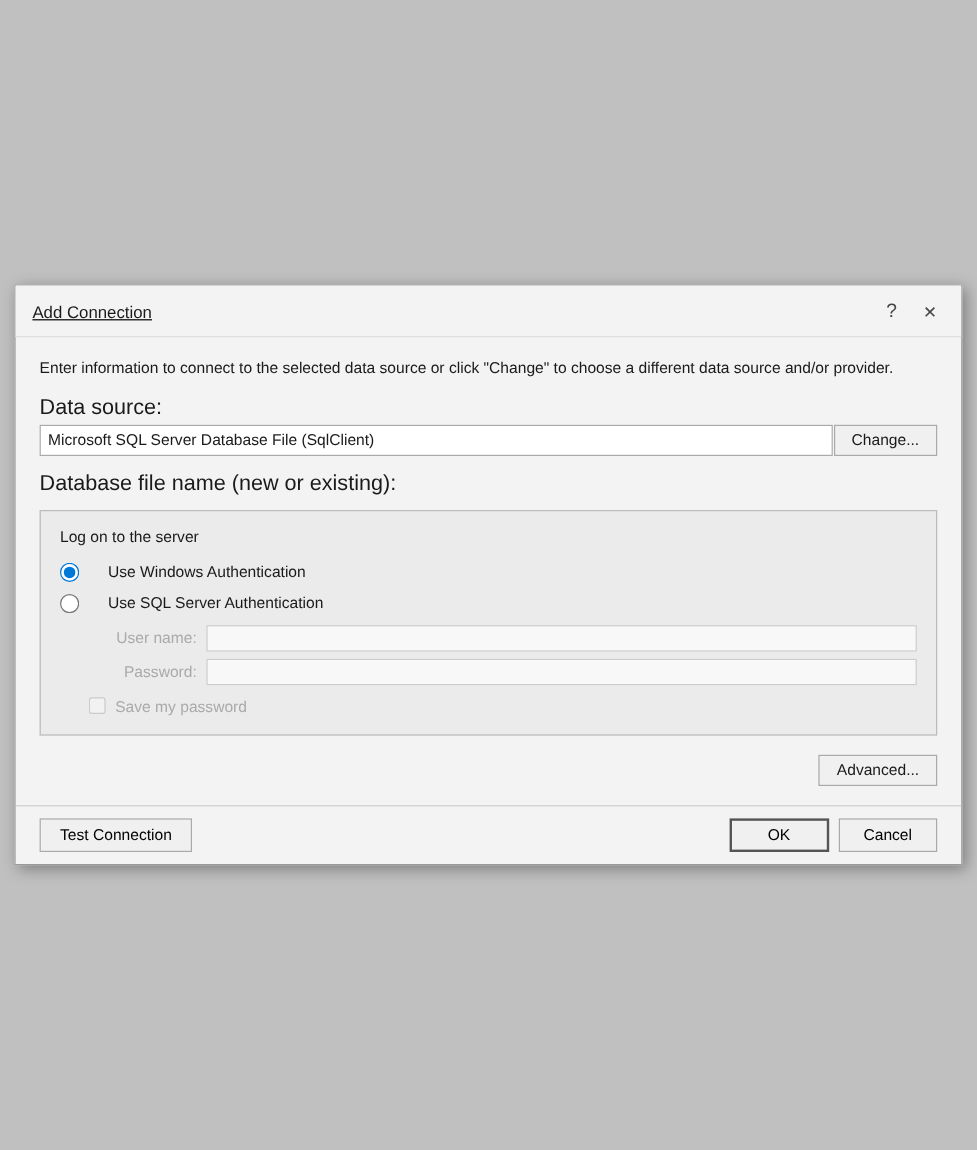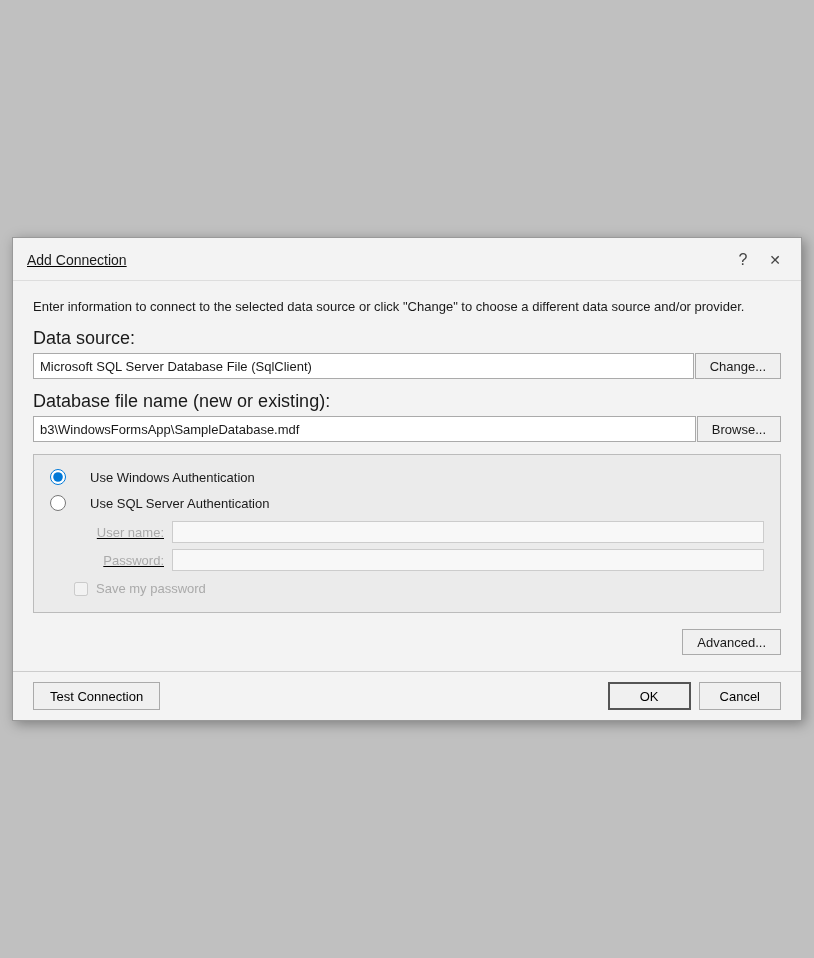--- a/index.html
+++ b/index.html
@@ -166,21 +166,20 @@
       font-size: 13px;
       color: #1a1a1a;
       cursor: pointer;
     }
 
     .sql-auth-fields {
       display: flex;
       flex-direction: column;
       gap: 6px;
       margin-left: 24px;
-      text-decoration: underline;
     }
 
     .sql-field-row {
       display: flex;
       align-items: center;
       gap: 8px;
     }
 
     .sql-field-label {
       font-size: 13px;
@@ -288,27 +287,24 @@
     <div class="field-group">
       <label class="field-label">Data source:</label>
       <div class="field-row">
         <input class="text-input" type="text" readonly="" value="Microsoft SQL Server Database File (SqlClient)" style="">
         <button class="btn">Change...</button>
       </div>
     </div>
 
     <div class="field-group">
       <label class="field-label">Database file name (new or existing):</label>
-      <div class="field-row">
-        <input class="text-input" type="text" value="b3\WindowsFormsApp\SampleDatabase.mdf" style="">
-        <button class="btn">Browse...</button>
-      </div>
     </div>
 
     <div class="logon-group">
+      <div class="logon-title">Log on to the server</div>
 
       <label class="radio-row">
         <input class="radio-input" type="radio" name="auth" value="windows" checked="" style="">
         <span class="radio-label">Use Windows Authentication</span>
       </label>
 
       <label class="radio-row">
         <input class="radio-input" type="radio" name="auth" value="sql" style="">
         <span class="radio-label">Use SQL Server Authentication</span>
       </label>

